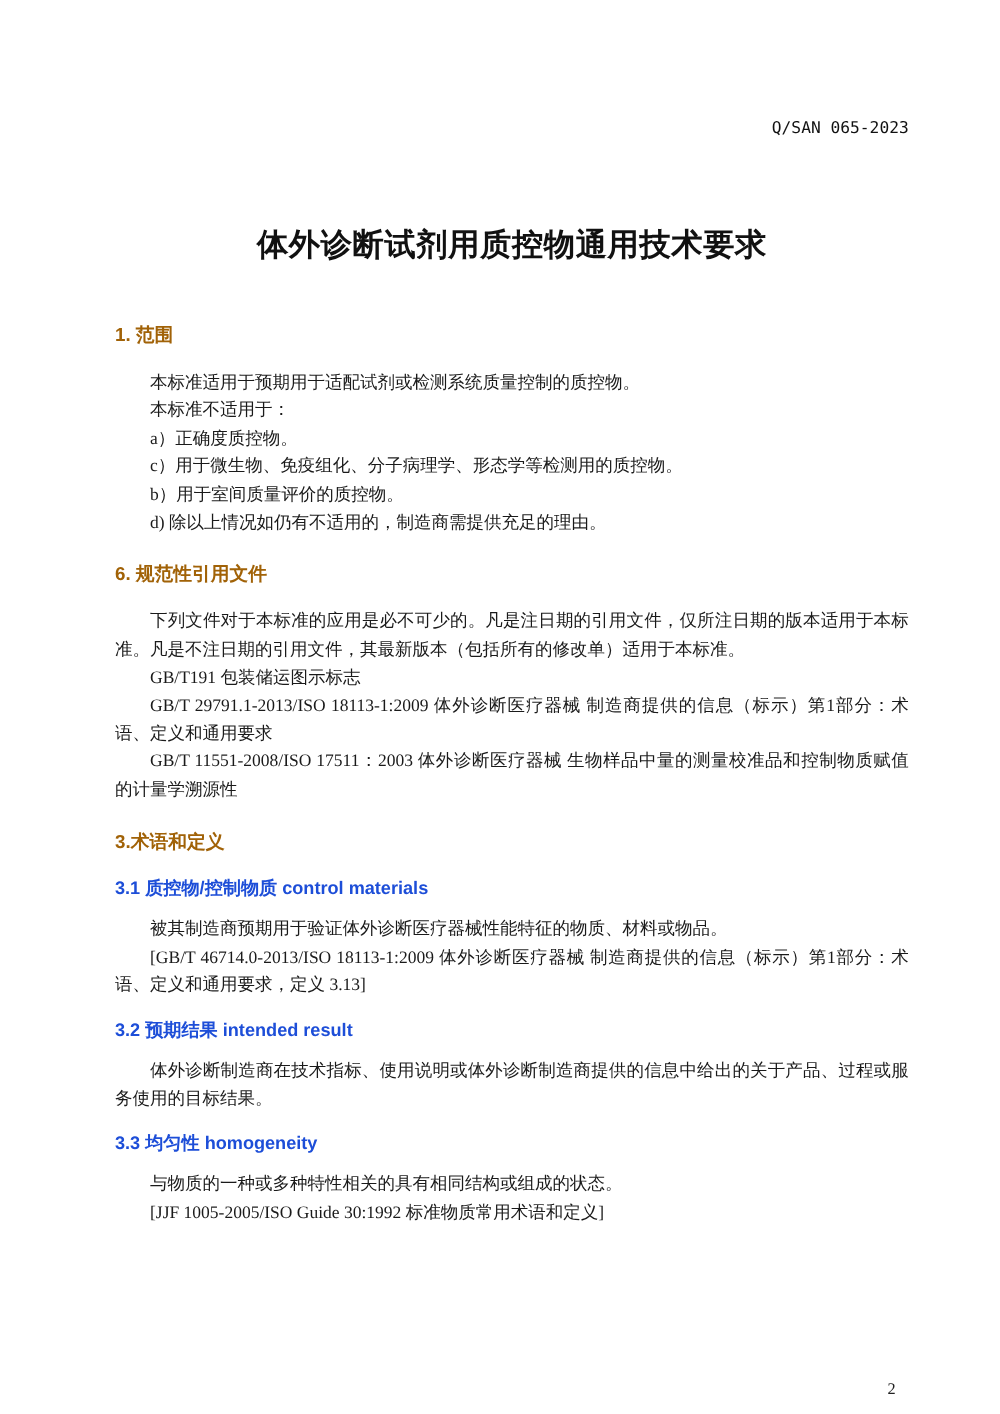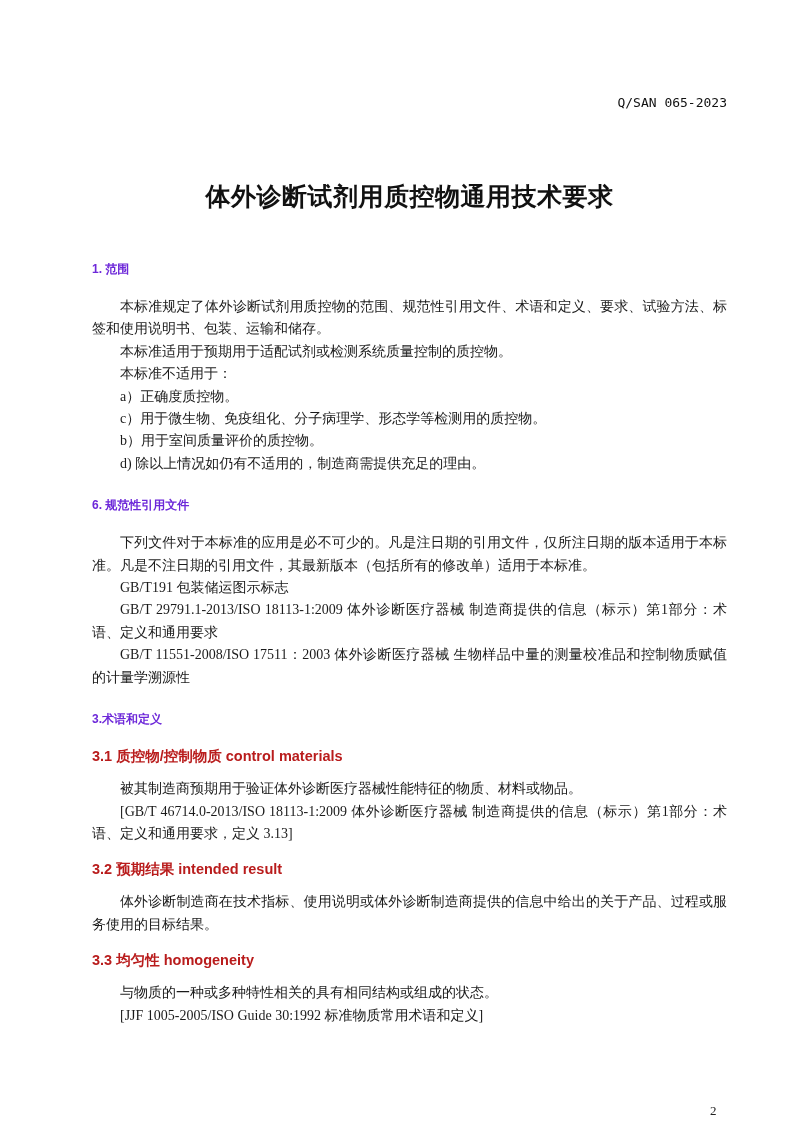--- a/index.html
+++ b/index.html
@@ -34,31 +34,31 @@
     font-weight: bold;
     font-size: 25px;
     line-height: 30px;
     letter-spacing: 0.5px;
     color: #111;
   }
   .h-section {
     margin: 20px 0 17px 0;
     font-family: "Liberation Sans", sans-serif;
     font-weight: bold;
-    font-size: 12px;
+    font-size: 15px;
     line-height: 20px;
-    color: #6d28d9;
+    color: #a16207;
   }
   .h-term {
     margin: 14px 0 12px 0;
     font-family: "Liberation Sans", sans-serif;
     font-weight: bold;
     font-size: 14.5px;
     line-height: 20px;
-    color: #b91c1c;
+    color: #1d4ed8;
   }
   p.body-p {
     text-indent: 2em;
     margin: 0;
     text-align: justify;
   }
   .page-number {
     position: absolute;
     left: 710px;
     top: 1100px;
@@ -72,21 +72,20 @@
 
 <div class="page">
   <div class="content">
 
     <div class="header-ref">Q/SAN 065-2023</div>
 
     <div class="doc-title">体外诊断试剂用质控物通用技术要求</div>
 
     <div>
       <div class="h-section">1. 范围</div>
-      <p class="body-p">本标准规定了体外诊断试剂用质控物的范围、规范性引用文件、术语和定义、要求、试验方法、标签和使用说明书、包装、运输和储存。</p>
       <p class="body-p">本标准适用于预期用于适配试剂或检测系统质量控制的质控物。</p>
       <p class="body-p">本标准不适用于：</p>
       <p class="body-p">a）正确度质控物。</p>
       <p class="body-p">c）用于微生物、免疫组化、分子病理学、形态学等检测用的质控物。</p>
       <p class="body-p">b）用于室间质量评价的质控物。</p>
       <p class="body-p">d) 除以上情况如仍有不适用的，制造商需提供充足的理由。</p>
     </div>
 
     <div>
       <div class="h-section">6. 规范性引用文件</div>

